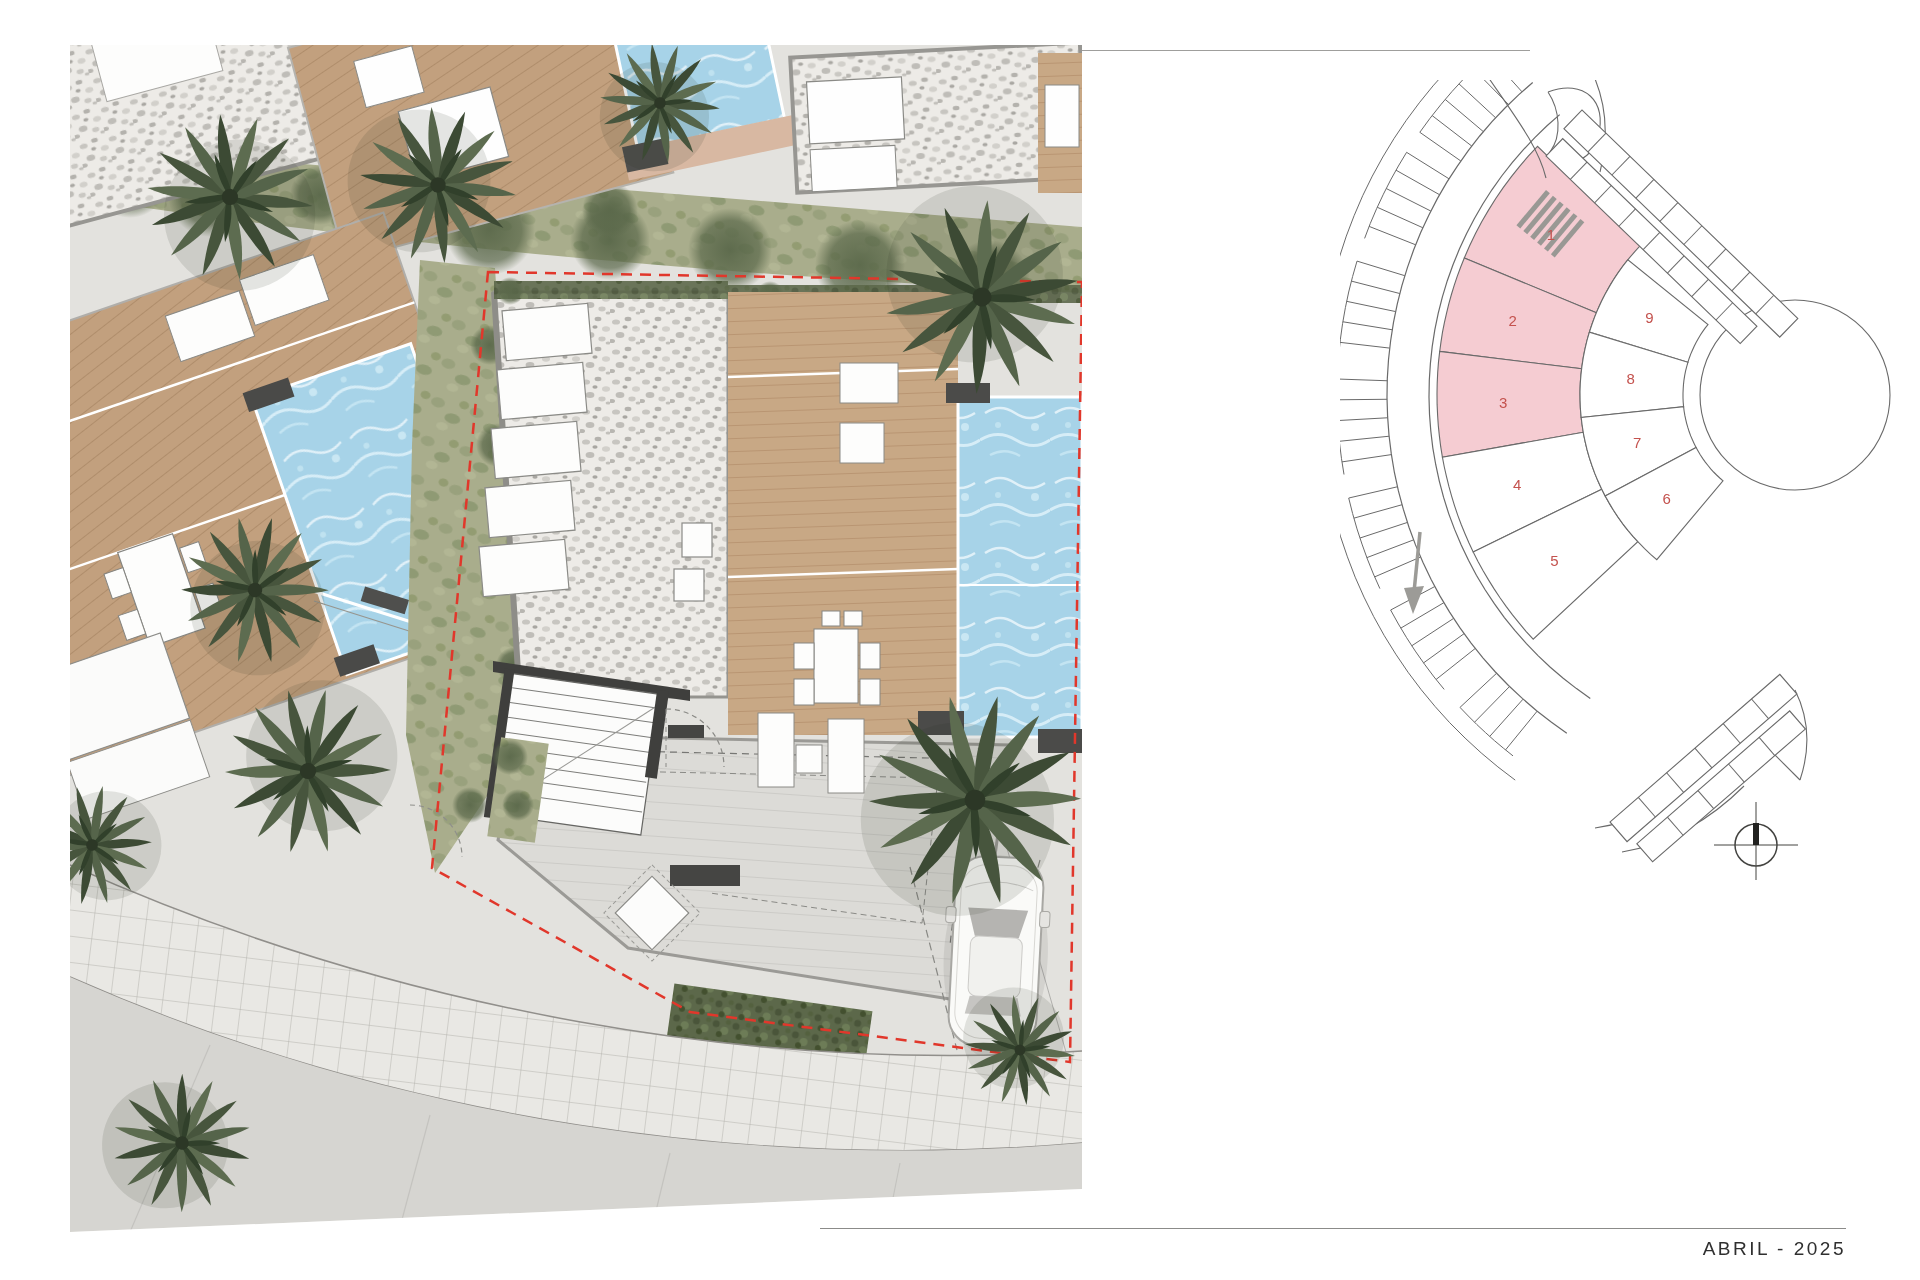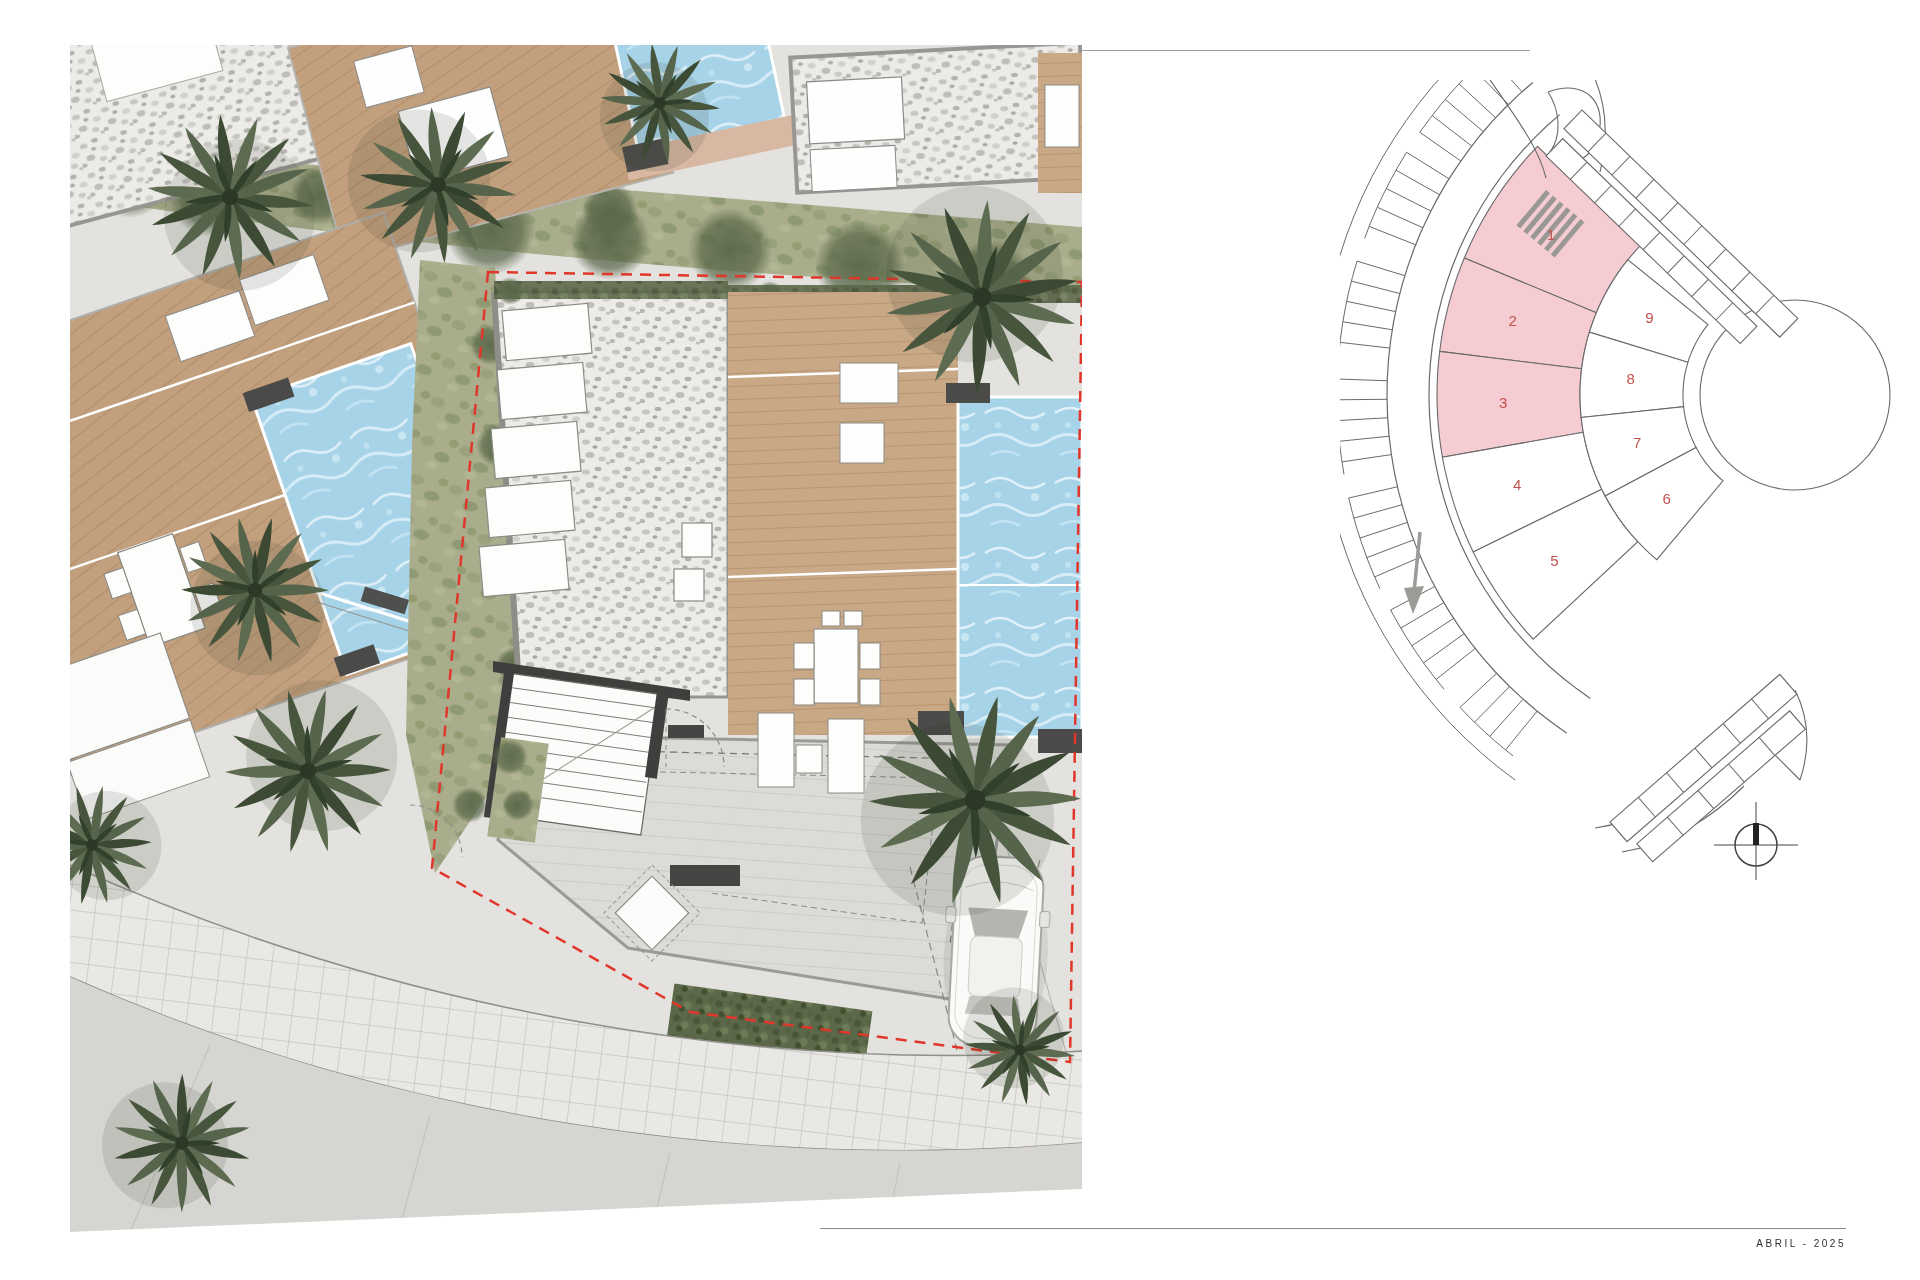--- a/index.html
+++ b/index.html
@@ -5,21 +5,21 @@
   html,body{margin:0;padding:0;background:#ffffff;}
   .page{position:relative;width:1920px;height:1280px;background:#fff;overflow:hidden;
         font-family:"Liberation Sans", sans-serif;}
   .top-rule{position:absolute;left:72px;top:50px;width:1458px;height:1px;background:#8e8d8b;opacity:.85;}
   #site-plan{position:absolute;left:70px;top:45px;}
   #key-map{position:absolute;left:1340px;top:80px;}
   .footer-rule{position:absolute;left:820px;top:1228px;width:1026px;height:1px;background:#8b8b89;}
   .footer-text{position:absolute;left:862px;top:1233px;color:#3f3f3d;font-size:20px;
                line-height:22px;letter-spacing:.4px;white-space:pre;}
   .date-stamp{position:absolute;left:1660px;top:1238px;width:186px;text-align:right;
-              color:#2f2f2f;font-size:10px;letter-spacing:2.5px;}
+              color:#2f2f2f;font-size:19px;letter-spacing:2.5px;}
 </style>
 </head>
 <body>
 
 <div class="page">
 
   <div class="top-rule"></div>
 
   <svg id="site-plan" width="1012" height="1187" viewBox="0 0 1012 1187">
     <defs>

